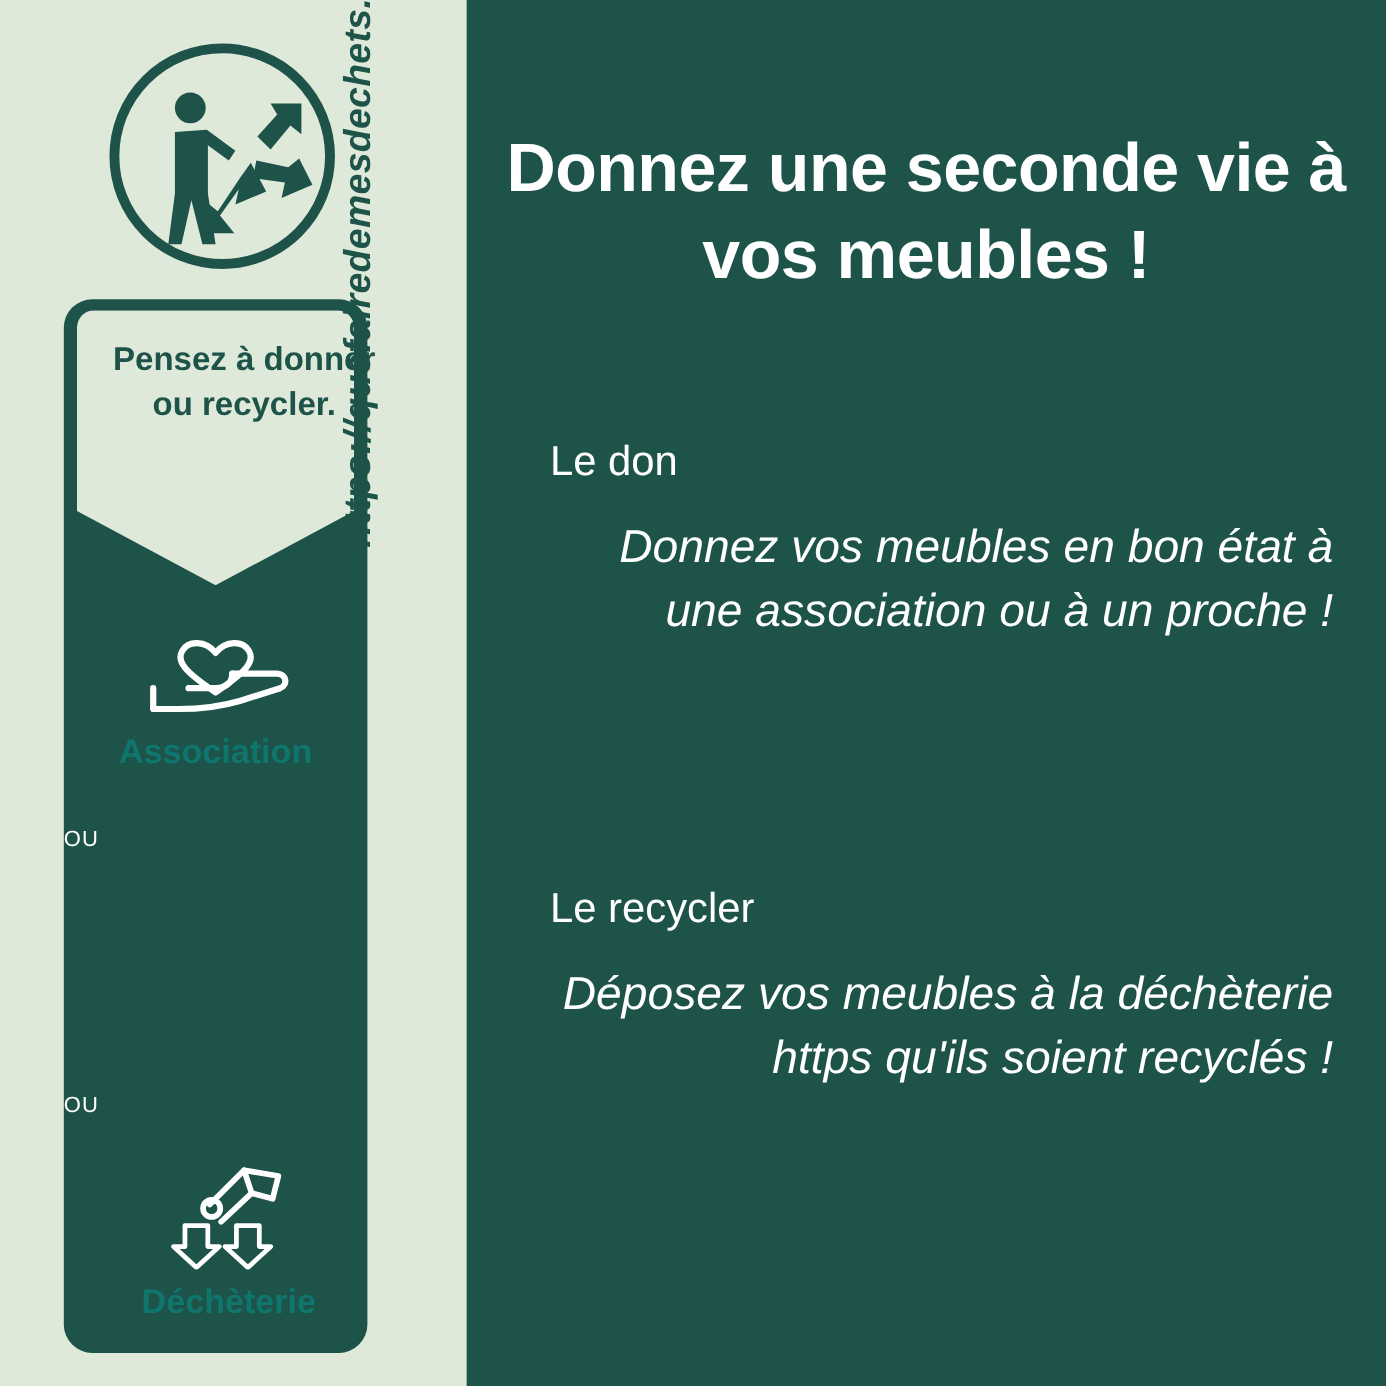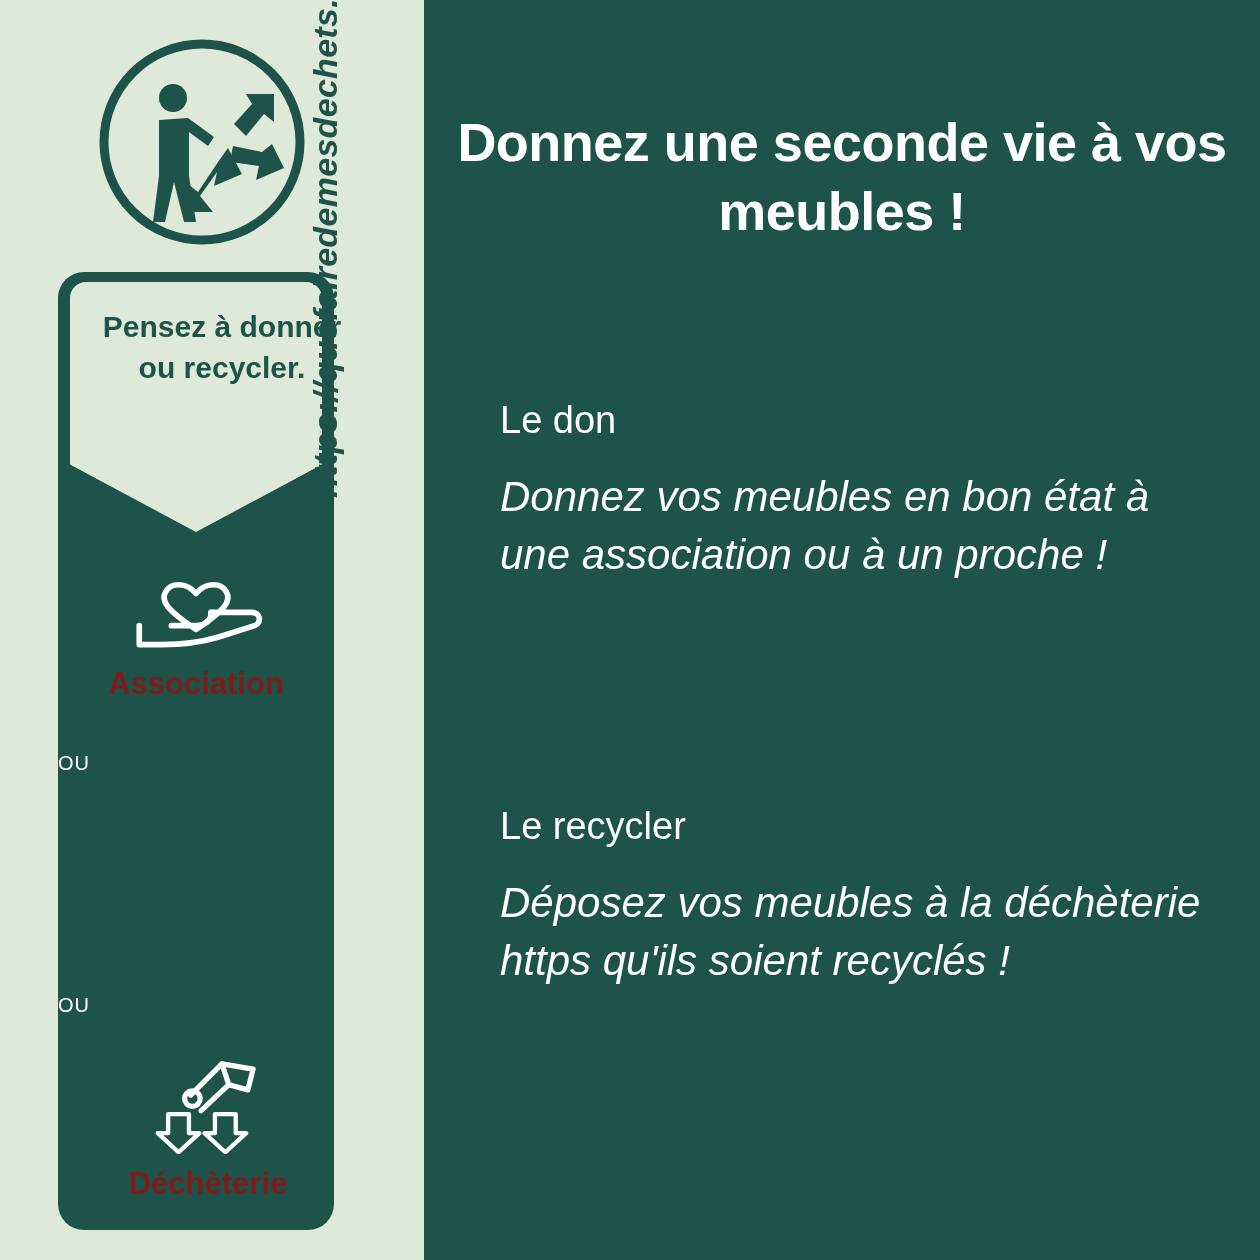--- a/index.html
+++ b/index.html
@@ -28,21 +28,21 @@
     height: 1260px;
     background: #1d5349;
   }
   .headline {
     position: absolute;
     left: 436px;
     top: 72px;
     width: 812px;
     text-align: center;
     color: #ffffff;
-    font-size: 54px;
+    font-size: 62px;
     font-weight: bold;
     line-height: 1.28;
     letter-spacing: -0.5px;
   }
   .section {
     position: absolute;
     left: 500px;
     width: 712px;
     color: #ffffff;
   }
@@ -53,20 +53,21 @@
     font-weight: normal;
     margin: 0 0 26px 0;
     line-height: 1.1;
   }
   .section-body {
     font-size: 42px;
     font-style: italic;
     line-height: 1.38;
     margin: 0;
     font-weight: 500;
+    text-align: right;
   }
   
   .left-col {
     position: absolute;
     left: 0;
     top: 0;
     width: 424px;
     height: 1260px;
     background: #dfe9da;
   }
@@ -108,21 +109,21 @@
     font-size: 30px;
     font-weight: bold;
     line-height: 1.38;
     padding-left: 26px;
   }
   .step {
     position: absolute;
     width: 276px;
     left: 58px;
     text-align: center;
-    color: #7f1d1d;
+    color: #0f766e;
   }
   .step-icon {
     height: 108px;
     display: flex;
     align-items: center;
     justify-content: center;
   }
   .step-label {
     font-size: 31px;
     font-weight: bold;

